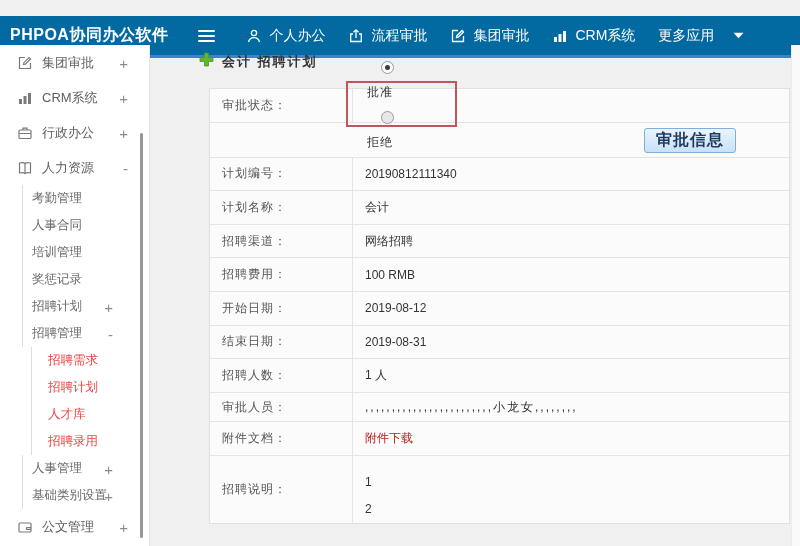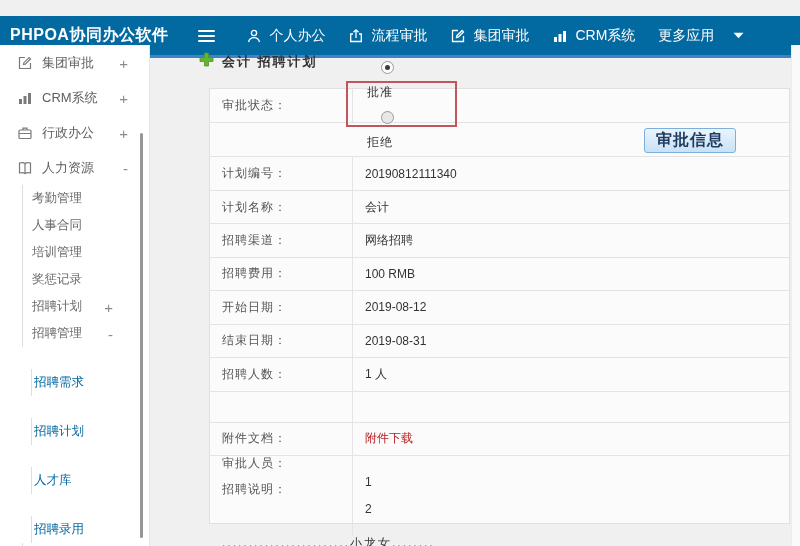--- a/index.html
+++ b/index.html
@@ -17,21 +17,21 @@
   .hamburger { display:flex; flex-direction:column; gap:3px; cursor:pointer; margin-right:8px;}
   .hamburger span{ display:block; width:17px; height:2px; background:#fff; border-radius:1px;}
 
   
   .sidebar { position:absolute; top:45px; left:0; width:150px; height:501px;
              background:#ffffff; border-right:1px solid #e6e6e6; overflow:hidden; }
   .s-item { position:relative; display:flex; align-items:center; color:#5e5e5e; cursor:pointer; }
   .s1 { height:35px; padding-left:17px; font-size:13px; }
   .s1 .sicon { width:16px; height:16px; margin-right:9px; color:#7a7a7a; flex:0 0 auto; }
   .s2 { height:27px; font-size:12.5px; margin-left:22px; border-left:1px solid #dedede; padding-left:9px; color:#6b6b6b;}
-  .s3 { height:27px; font-size:12.5px; margin-left:31px; border-left:1px solid #dedede; padding-left:2px; color:#0369a1;margin-top:22px;}
+  .s3 { height:27px; font-size:12.5px; margin-left:31px; border-left:1px solid #dedede; padding-left:16px; color:#ef4444;}
   .toggle { position:absolute; font-size:15px; color:#8b8b8b; font-weight:400; top:50%; transform:translateY(-50%); }
   .s1 .toggle { right:21px; }
   .s2 .toggle { right:36px; }
   .sb-thumb { position:absolute; left:140px; top:88px; width:3px; height:405px;
               background:#969696; border-radius:2px; }
 
   
   .title-bar { position:absolute; left:199px; top:52px; display:flex; align-items:center; gap:8px; }
   .page-title { font-size:13px; font-weight:bold; color:#333; letter-spacing:2px; }
 
@@ -40,21 +40,21 @@
   .frow { display:flex; border-bottom:1px solid #e4e4e4; }
   .frow:last-child { border-bottom:none; }
   .flabel { width:143px; flex:0 0 143px; border-right:1px solid #e4e4e4;
             display:flex; align-items:center; padding-left:12px;
             font-size:12px; color:#555; letter-spacing:1px; }
   .fvalue { flex:1; display:flex; align-items:center; padding-left:12px;
             font-size:12px; color:#333; }
   .h-status { height:34px; }
   .h-btnrow { height:36px; position:relative; }
   .h-std { height:35px; }
-  .h-people { height:31px;flex-direction:column; }
+  .h-people { height:31px; }
   .h-desc { flex:1; }
   .fvalue.desc { display:block; padding-top:13px; line-height:27px; }
   .people-commas { letter-spacing:2px; }
 
   .radio-group { display:flex; align-items:center; gap:10px; padding-left:2px;flex-direction:column; }
   .radio { width:13px; height:13px; border-radius:50%; border:1px solid #9a9a9a;
            background:#fdfdfd; display:inline-flex; align-items:center; justify-content:center; cursor:pointer; }
   .radio.checked .dot { width:5px; height:5px; border-radius:50%; background:#3c3c3c; }
   .radio.unchecked { background:#e8e8e8; }
   .radio-label { font-size:12px; color:#333; letter-spacing:1px; margin-right:14px; }

